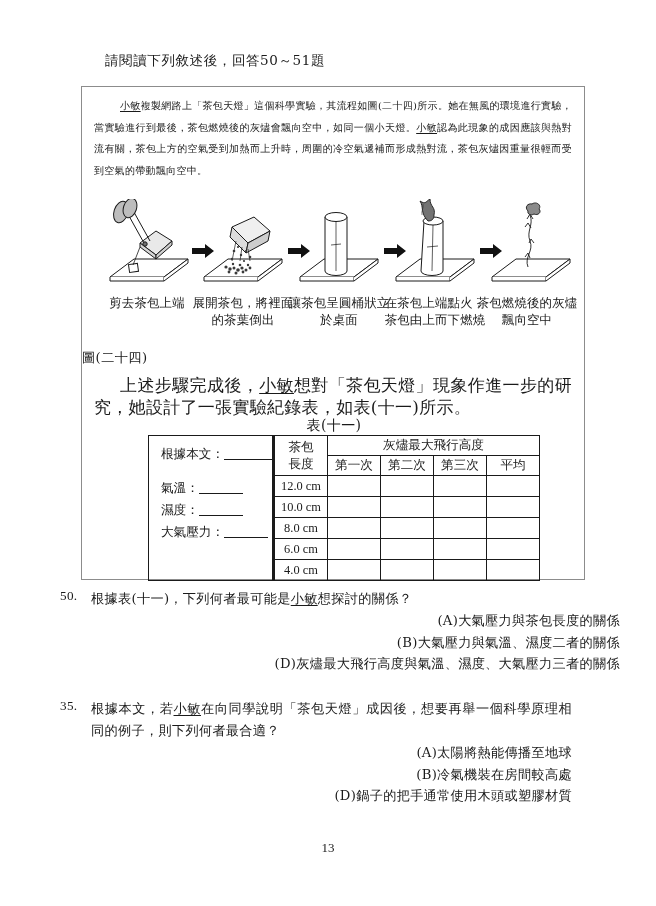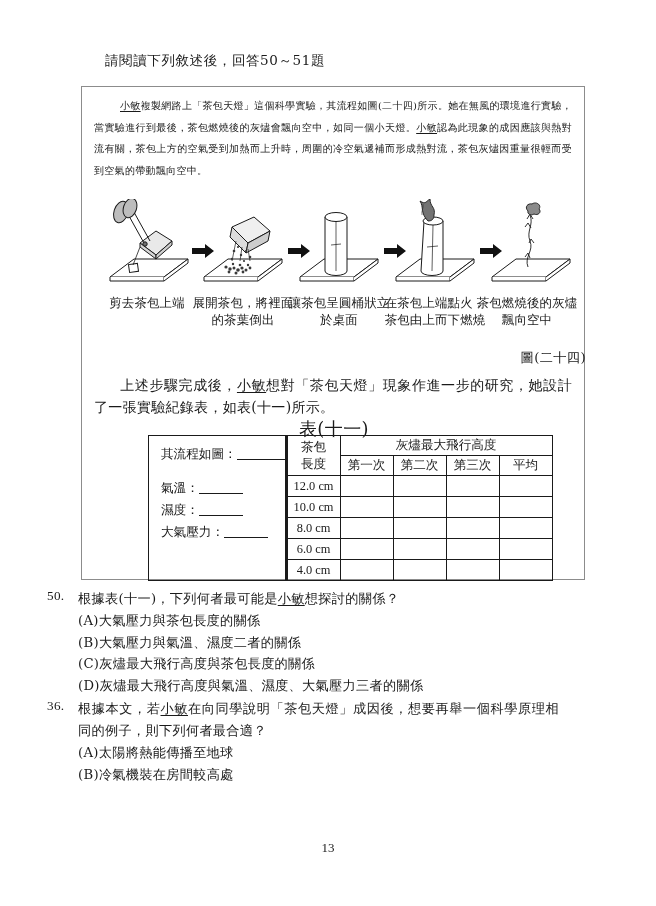--- a/index.html
+++ b/index.html
@@ -98,45 +98,45 @@
     font-size: 12.4px;
     line-height: 16.5px;
     text-align: center;
     letter-spacing: 0.2px;
   }
   .fig-label {
     position: absolute;
     left: 0;
     top: 262px;
     width: 504px;
-    text-align: right;
+    text-align: left;
     font-size: 13.2px;
     letter-spacing: 0.4px;
   }
 
   
   .para2 {
     position: absolute;
     left: 12px;
     top: 288px;
     width: 478px;
-    font-size: 14px;
+    font-size: 17px;
     line-height: 21.5px;
     text-align: justify;
     text-justify: inter-ideograph;
     letter-spacing: 0.3px;
   }
 
   .table-title {
     position: absolute;
     left: 0;
     top: 330px;
     width: 504px;
     text-align: center;
-    font-size: 18px;
+    font-size: 14px;
     letter-spacing: 0.4px;
   }
 
   
   .rec-table {
     position: absolute;
     left: 66px;
     top: 348px;
     border-collapse: collapse;
     font-size: 12.6px;
@@ -169,42 +169,42 @@
   .col-len { width: 54px; }
   .col-try { width: 53px; }
   .col-avg { width: 53px; }
   .hrow { height: 20px; }
   .drow { height: 21px; }
   .len-val { font-family: "Liberation Serif", serif; font-size: 12.4px; margin-left: 22px; }
 
   
   .question {
     position: absolute;
-    left: 47px;
+    left: 60px;
     width: 560px;
     font-size: 13.2px;
     letter-spacing: 0.3px;
   }
   .q-num {
     position: absolute;
     left: 0;
     top: 0;
     width: 26px;
     text-align: left;
     font-family: "Liberation Serif", serif;
   }
   .q-body {
     margin-left: 31px;
     line-height: 22px;
   }
   .q-stem {
     text-align: justify;
     text-justify: inter-ideograph;
   }
-  .opt { white-space: nowrap; line-height: 21.5px; }
+  .opt { white-space: nowrap; line-height: 21.5px; text-align: right; }
 
   #q50 { top: 588px; }
   #q51 { top: 698px; }
 
   
   .page-num {
     position: absolute;
     left: 0;
     top: 840px;
     width: 656px;
@@ -378,21 +378,21 @@
     <div class="para2">
       <span class="indent"></span><span>上述步驟完成後，</span><span class="uline">小敏</span><span>想對「茶包天燈」現象作進一步的研究，她設計了一張實驗紀錄表，如表(十一)所示。</span>
     </div>
 
     <div class="table-title">表(十一)</div>
 
     <table class="rec-table">
       <tbody>
           <tr>
         <td class="cond-cell" rowspan="7">
-          <div class="cond-line"><span>其流程如圖：</span><span class="blank-rule"></span></div>
+          <div class="cond-line"><span>根據本文：</span><span class="blank-rule"></span></div>
           <div style="height:12px;"></div>
           <div class="cond-line"><span>氣溫：</span><span class="blank-rule short"></span></div>
           <div class="cond-line"><span>濕度：</span><span class="blank-rule short"></span></div>
           <div class="cond-line"><span>大氣壓力：</span><span class="blank-rule short"></span></div>
         </td>
         <td class="col-len hrow" rowspan="2">
           <div>茶包</div>
           <div>長度</div>
         </td>
         <td class="hrow" colspan="4">灰燼最大飛行高度</td>
@@ -442,29 +442,29 @@
     </tbody>
       </table>
   </div>
 
   <div class="question" id="q50">
     <span class="q-num">50.</span>
     <div class="q-body">
       <div class="q-stem"><span>根據表(十一)，下列何者最可能是</span><span class="uline">小敏</span><span>想探討的關係？</span></div>
       <div class="opt">(A)大氣壓力與茶包長度的關係</div>
       <div class="opt">(B)大氣壓力與氣溫、濕度二者的關係</div>
-      <div class="opt">(C)灰燼最大飛行高度與茶包長度的關係</div>
       <div class="opt">(D)灰燼最大飛行高度與氣溫、濕度、大氣壓力三者的關係</div>
     </div>
   </div>
 
   <div class="question" id="q51" style="width:512px;">
-    <span class="q-num">36.</span>
+    <span class="q-num">35.</span>
     <div class="q-body">
       <div class="q-stem"><span>根據本文，若</span><span class="uline">小敏</span><span>在向同學說明「茶包天燈」成因後，想要再舉一個科學原理相同的例子，則下列何者最合適？</span></div>
       <div class="opt">(A)太陽將熱能傳播至地球</div>
       <div class="opt">(B)冷氣機裝在房間較高處</div>
+      <div class="opt">(D)鍋子的把手通常使用木頭或塑膠材質</div>
     </div>
   </div>
 
   <div class="page-num">13</div>
 
 </div>
 
 </body></html>

